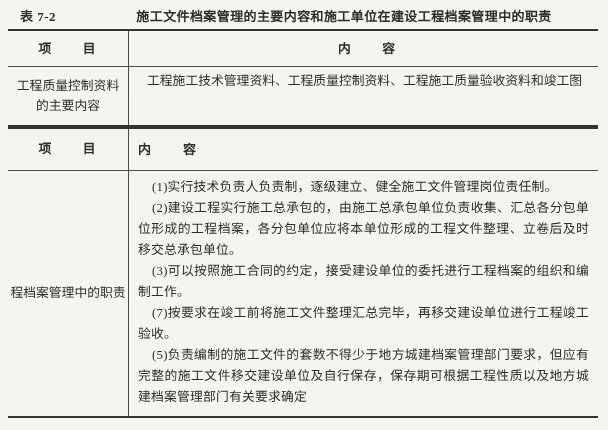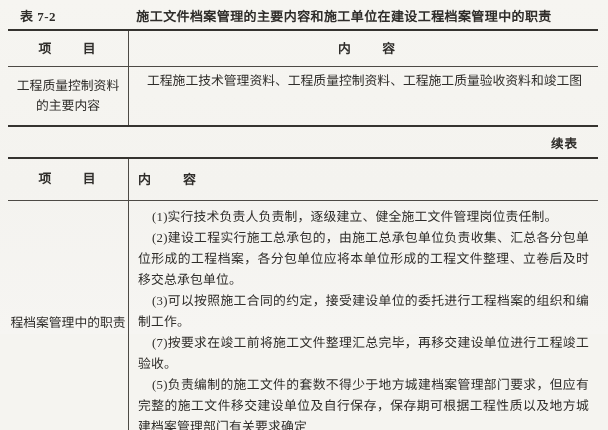--- a/index.html
+++ b/index.html
@@ -80,21 +80,20 @@
       <div class="c-item">
         <span>工程质量控制资料</span>
         <span>的主要内容</span>
       </div>
       <div class="c-content">
         <span>工程施工技术管理资料、工程质量控制资料、工程施工质量验收资料和竣工图</span>
       </div>
     </div>
   </div>
 
-  <div class="continued">续表</div>
 
   <div class="tbl tbl2">
     <div class="tr hdr">
       <div class="c-item">项　　目</div>
       <div class="c-content">内　　容</div>
     </div>
     <div class="tr body">
       <div class="c-item">
         <span>程档案管理中的职责</span>
       </div>

